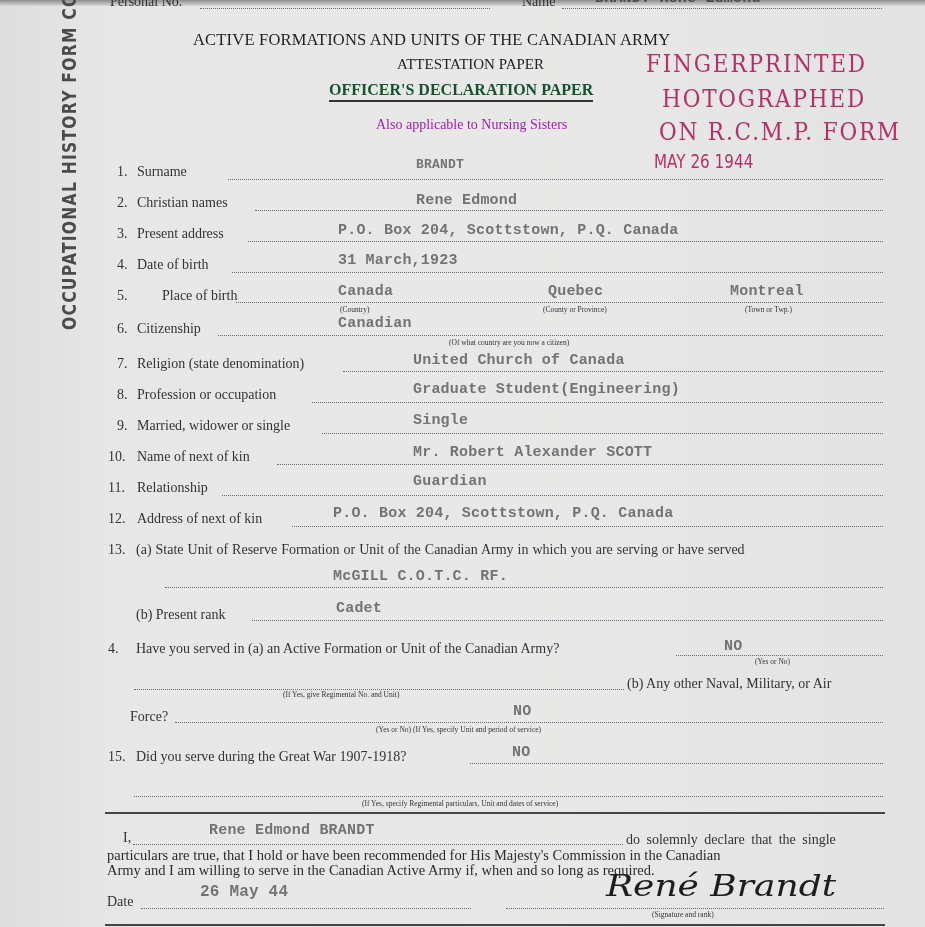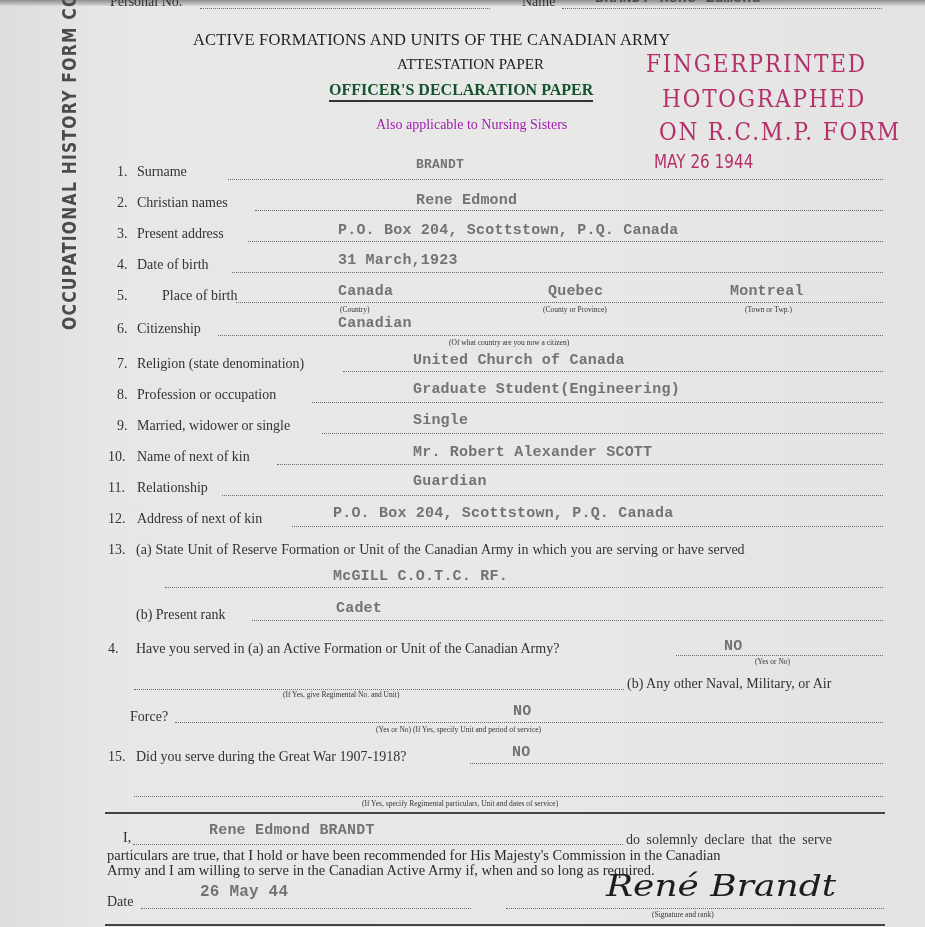--- a/index.html
+++ b/index.html
@@ -165,21 +165,21 @@
 <div class="dots" style="left:470px;width:413px;top:763px;"></div>
 <div class="abs typed" style="left:512px;top:744px;">NO</div>
 <div class="dots" style="left:134px;width:749px;top:796px;"></div>
 <div class="abs tiny" style="left:362px;top:799px;">(If Yes, specify Regimental particulars, Unit and dates of service)</div>
 
 <div class="rule" style="left:105px;width:780px;top:812px;"></div>
 
 <div class="abs lbl" style="left:123px;top:830px;">I,</div>
 <div class="dots" style="left:133px;width:490px;top:844px;"></div>
 <div class="abs typed" style="left:209px;top:822px;">Rene Edmond BRANDT</div>
-<div class="abs lbl" style="left:626px;top:832px;word-spacing:3px;">do solemnly declare that the serve</div>
+<div class="abs lbl" style="left:626px;top:832px;word-spacing:3px;">do solemnly declare that the single</div>
 <div class="para" style="top:848px;">particulars are true, that I hold or have been recommended for His Majesty's Commission in the Canadian</div>
 <div class="para" style="top:863px;text-align:left;">Army and I am willing to serve in the Canadian Active Army if, when and so long as required.</div>
 
 <div class="abs lbl" style="left:107px;top:894px;">Date</div>
 <div class="dots" style="left:141px;width:330px;top:908px;"></div>
 <div class="abs typed" style="left:200px;top:883px;font-size:16px;">26 May 44</div>
 
 <div class="dots" style="left:506px;width:378px;top:908px;"></div>
 <div class="sig" style="left:606px;top:868px;">René Brandt</div>
 <div class="abs tiny" style="left:652px;top:910px;">(Signature and rank)</div>

